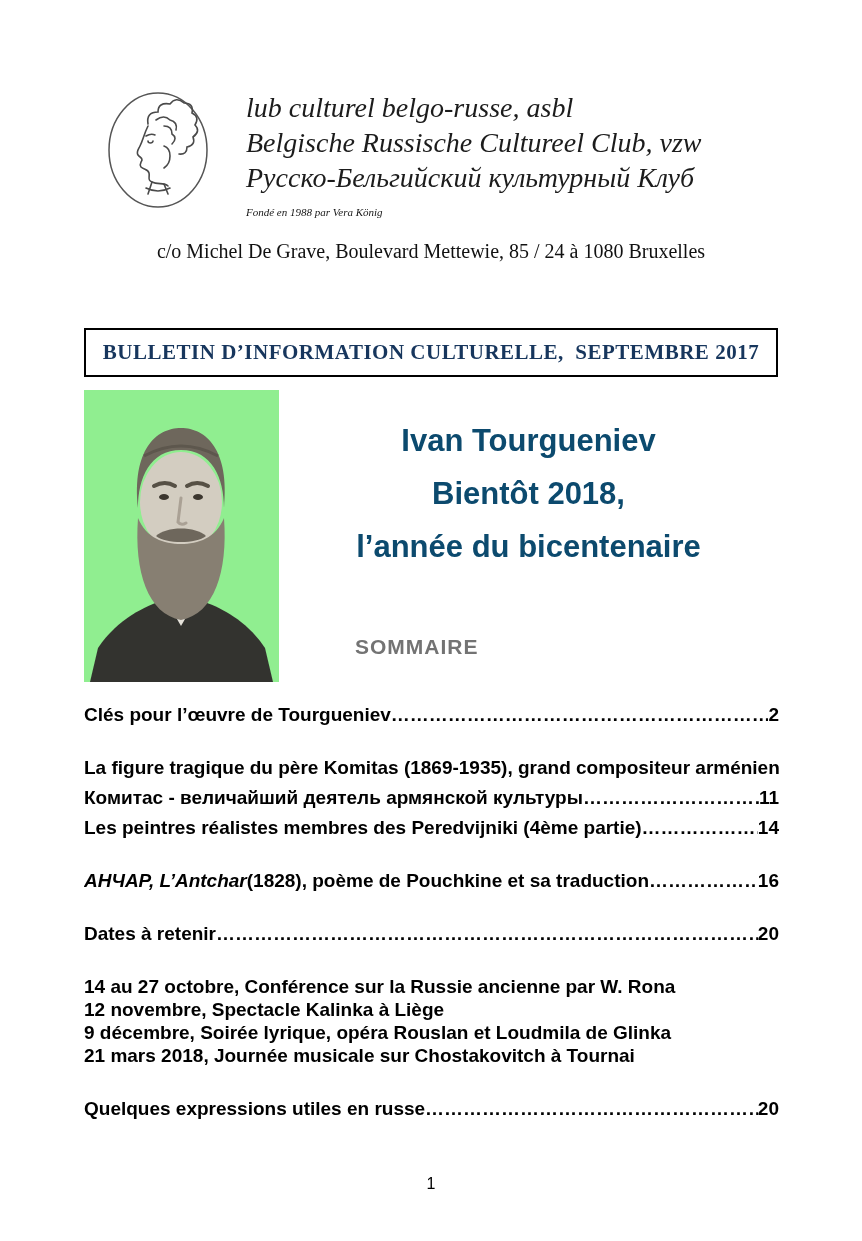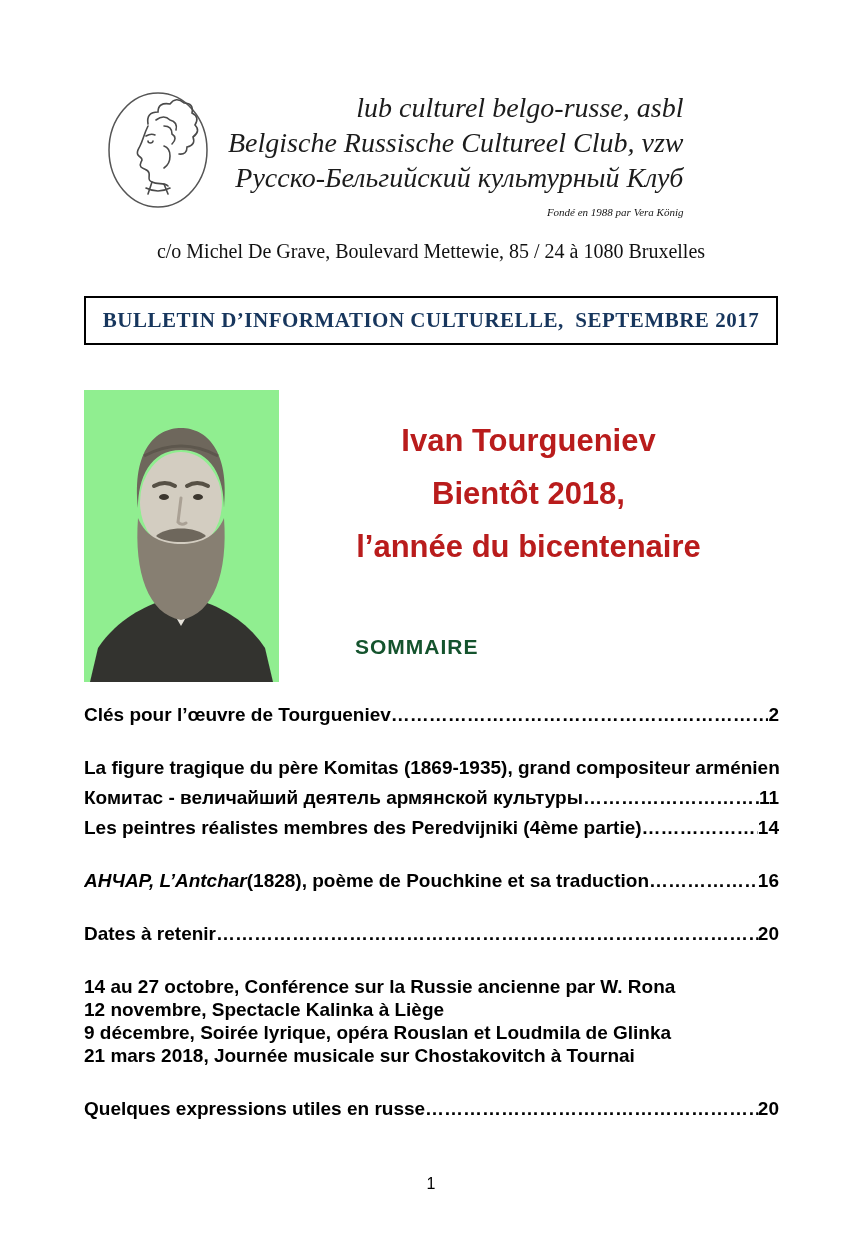--- a/index.html
+++ b/index.html
@@ -8,21 +8,21 @@
     width:862px;height:1241px;
     margin:0 auto;
     background:#ffffff;
     font-family:"Liberation Serif", serif;
     color:#111;
     overflow:hidden;
   }
   
   .masthead{position:absolute;top:90px;left:106px;display:flex;align-items:flex-start;}
   .logo{width:104px;height:120px;flex:0 0 auto;}
-  .masthead-text{margin-left:18px;padding-top:0px;text-align:right;}
+  .masthead-text{margin-left:36px;padding-top:0px;}
   .club-line{font-style:italic;font-size:28px;line-height:35px;color:#1c1c1c;white-space:nowrap;}
   .founded{font-size:11px;line-height:22px;margin-top:6px;color:#151515;font-style:italic;}
   
   .address{position:absolute;top:240px;left:0;width:100%;text-align:center;font-size:20px;color:#111;}
   
   .banner{
     position:absolute;top:296px;left:84px;width:694px;
     box-sizing:border-box;border:2px solid #000;
     padding:10px 4px;text-align:center;
     font-weight:bold;font-size:21px;letter-spacing:.5px;
@@ -34,21 +34,21 @@
   .feature-right{flex:1 1 auto;padding-top:24px;}
   .feature-title{
     margin:0;font-family:"Liberation Sans", sans-serif;
     font-weight:bold;font-size:31px;line-height:53px;
     color:#1f4e79;text-align:center;
   }
   .feature-title span{display:block;}
   .sommaire{
     margin-top:62px;padding-left:76px;
     font-family:"Liberation Sans", sans-serif;
-    font-weight:bold;font-size:21px;letter-spacing:1px;color:#14532d;
+    font-weight:bold;font-size:21px;letter-spacing:1px;color:#737373;
   }
   
   .toc{
     position:absolute;top:703px;left:84px;width:695px;
     font-family:"Liberation Sans", sans-serif;
     font-weight:bold;font-size:19px;color:#000;
   }
   .toc-item{display:flex;align-items:baseline;line-height:23px;white-space:nowrap;overflow:hidden;}
   .toc-item .seg{flex:0 0 auto;}
   .toc-item .leader{flex:1 1 auto;overflow:hidden;min-width:0;}
@@ -87,42 +87,42 @@
     <div class="masthead-text">
       <div class="club-line">lub culturel belgo-russe, asbl</div>
       <div class="club-line">Belgische Russische Cultureel Club, vzw</div>
       <div class="club-line">Русско-Бельгийский культурный Клуб</div>
       <div class="founded">Fondé en 1988 par Vera König</div>
     </div>
   </header>
 
   <div class="address">c/o Michel De Grave, Boulevard Mettewie, 85 / 24 à 1080 Bruxelles</div>
 
-  <div class="banner" style="color: rgb(23, 54, 93);">BULLETIN D’INFORMATION CULTURELLE,  SEPTEMBRE 2017</div>
+  <div class="banner" style="color: rgb(23, 54, 93); margin-top: 32px;">BULLETIN D’INFORMATION CULTURELLE,  SEPTEMBRE 2017</div>
 
   <section class="feature">
     <div class="portrait">
       <svg viewBox="0 0 195 292" width="195" height="292" aria-hidden="true">
         <rect id="portrait-bg" width="195" height="292" fill="#90ee90"></rect>
         <path d="M6 292 L14 258 C34 228 62 216 80 210 L115 210 C133 216 161 228 181 258 L189 292 Z" fill="#33332f"></path>
         <path d="M82 210 L97 236 L112 210 Z" fill="#e5e2da"></path>
         <ellipse cx="97" cy="112" rx="41" ry="50" fill="#d3cdc1"></ellipse>
         <path d="M54 118 C48 60 72 38 97 38 C122 38 146 60 140 118 C140 88 128 60 97 60 C66 60 54 88 54 118 Z" fill="#6e675c"></path>
         <path d="M54 128 C50 182 64 224 97 230 C130 224 144 182 140 128 C132 148 114 154 97 154 C80 154 62 148 54 128 Z" fill="#877f72"></path>
         <path d="M70 96 Q81 90 91 96" stroke="#565045" stroke-width="4" fill="none" stroke-linecap="round"></path>
         <path d="M103 96 Q113 90 124 96" stroke="#565045" stroke-width="4" fill="none" stroke-linecap="round"></path>
         <ellipse cx="80" cy="107" rx="5" ry="3" fill="#3c372f"></ellipse>
         <ellipse cx="114" cy="107" rx="5" ry="3" fill="#3c372f"></ellipse>
         <path d="M97 108 L94 132 Q97 136 102 133" stroke="#aaa195" stroke-width="3" fill="none" stroke-linecap="round"></path>
         <path d="M72 146 C82 136 112 136 122 146 C112 154 82 154 72 146 Z" fill="#6e675c"></path>
         <path d="M60 66 Q97 46 134 66" stroke="#5d574d" stroke-width="3" fill="none"></path>
       </svg>
     </div>
     <div class="feature-right">
-      <h1 class="feature-title" style="color: #b91c1c;">
+      <h1 class="feature-title" style="color: #0c4a6e;">
         <span>Ivan Tourgueniev</span>
         <span>Bientôt 2018,</span>
         <span>l’année du bicentenaire</span>
       </h1>
       <div class="sommaire">SOMMAIRE</div>
     </div>
   </section>
 
   <div class="toc">
       <div class="toc-item sp0">

